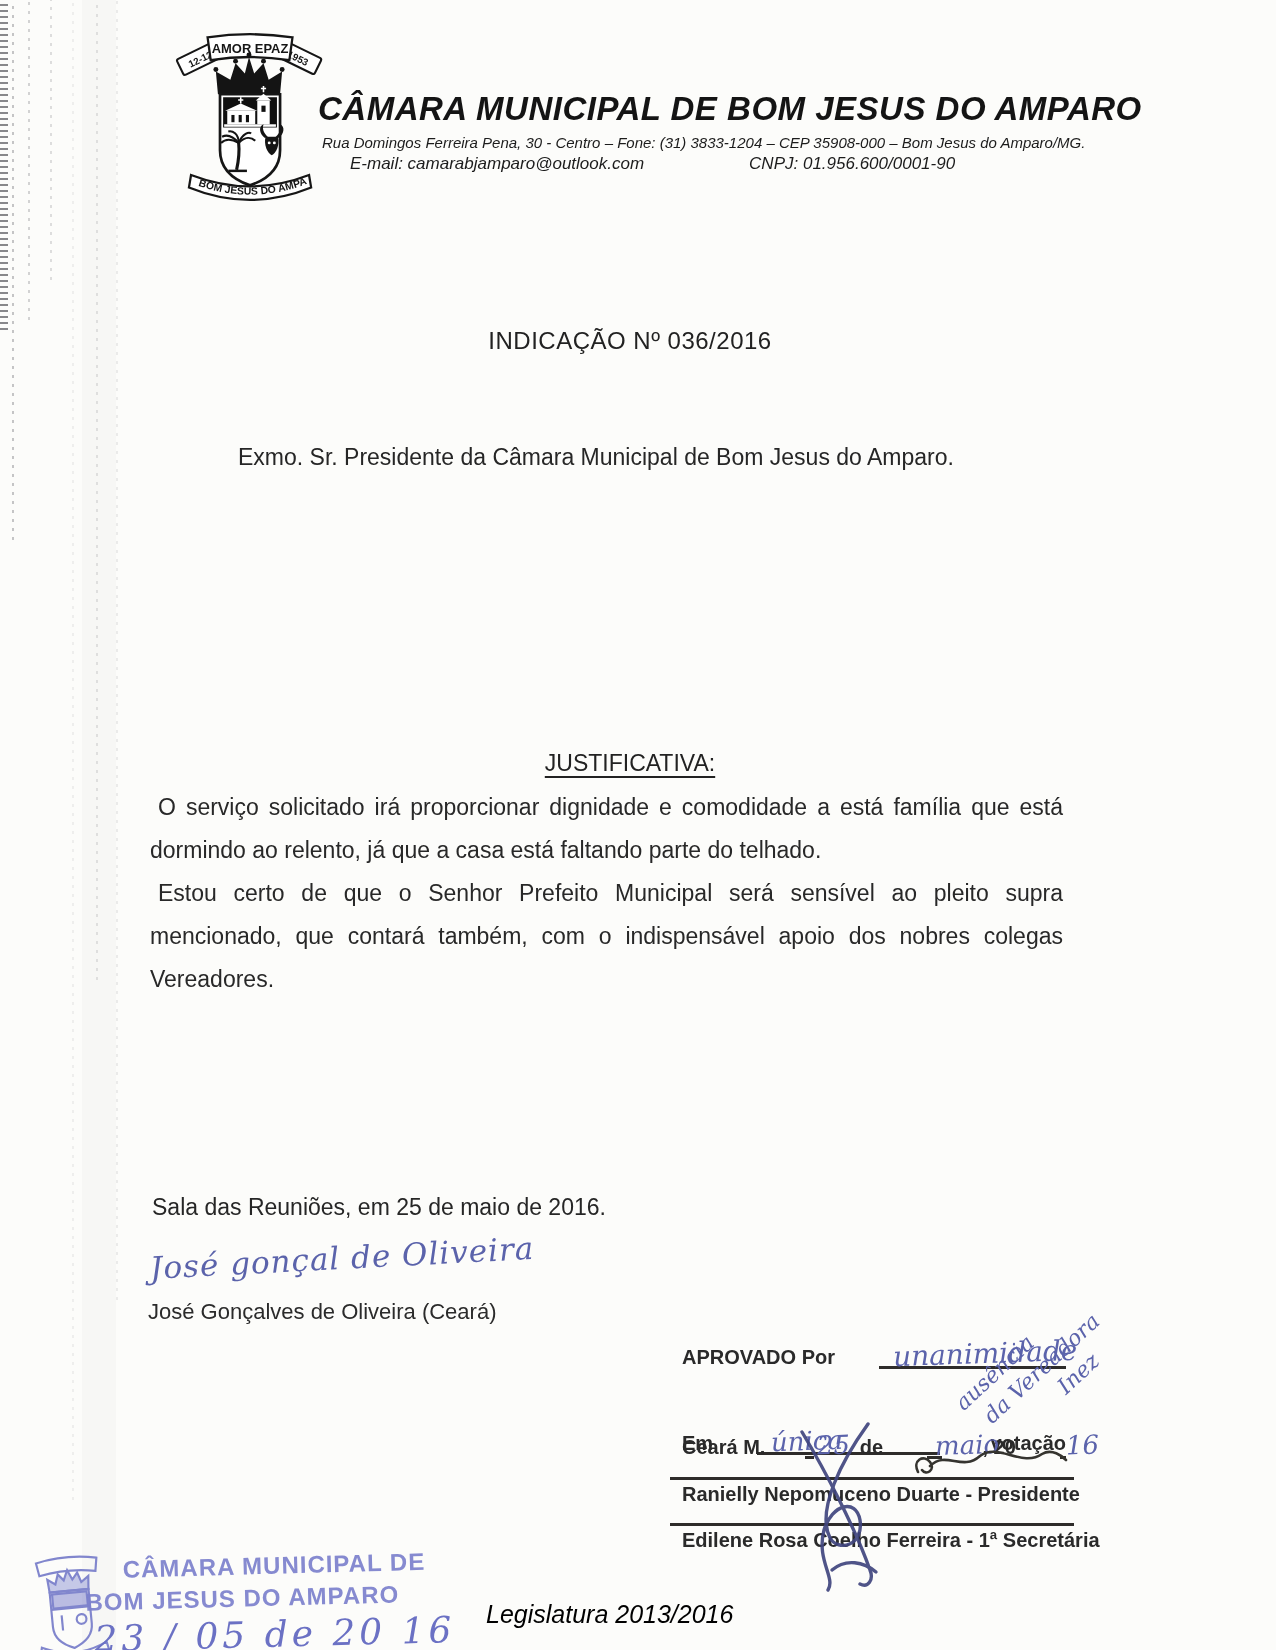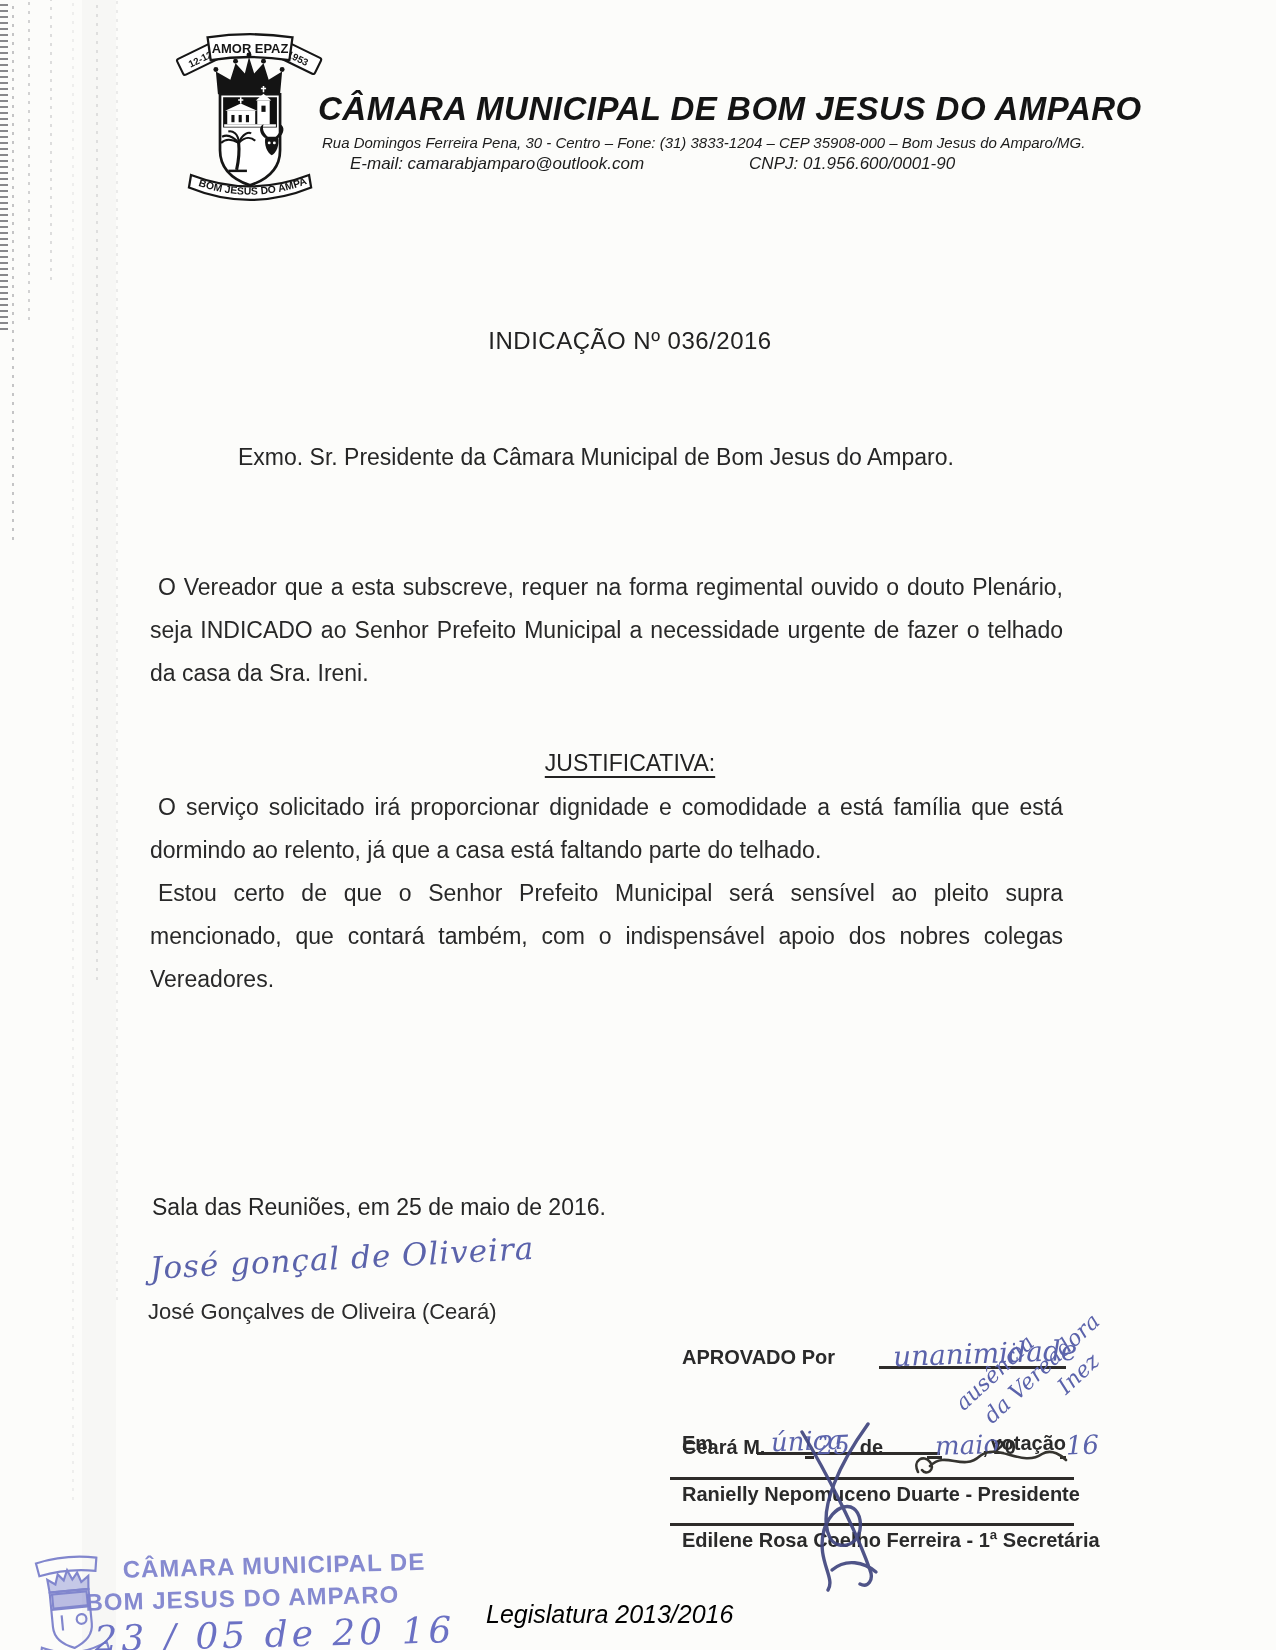--- a/index.html
+++ b/index.html
@@ -144,23 +144,20 @@
     <div class="addr">Rua Domingos Ferreira Pena, 30 - Centro – Fone: (31) 3833-1204 – CEP 35908-000 – Bom Jesus do Amparo/MG.</div>
     <div class="contact-row">
       <span>E-mail: camarabjamparo@outlook.com</span>
       <span>CNPJ: 01.956.600/0001-90</span>
     </div>
   </div>
 
   <div class="doc-title">INDICAÇÃO Nº 036/2016</div>
   <div class="salutation">Exmo. Sr. Presidente da Câmara Municipal de Bom Jesus do Amparo.</div>
 
-  <div class="para request">
-    <p>O Vereador que a esta subscreve, requer na forma regimental ouvido o douto Plenário, seja INDICADO ao Senhor Prefeito Municipal a necessidade urgente de fazer o telhado da casa da Sra. Ireni.</p>
-  </div>
 
   <div class="just-heading">JUSTIFICATIVA:</div>
 
   <div class="para justification">
     <p>O serviço solicitado irá proporcionar dignidade e comodidade a está família que está dormindo ao relento, já que a casa está faltando parte do telhado.</p>
     <p>Estou certo de que o Senhor Prefeito Municipal será sensível ao pleito supra mencionado, que contará também, com o indispensável apoio dos nobres colegas Vereadores.</p>
   </div>
 
   <div class="date-line">Sala das Reuniões, em 25 de maio de 2016.</div>
 

